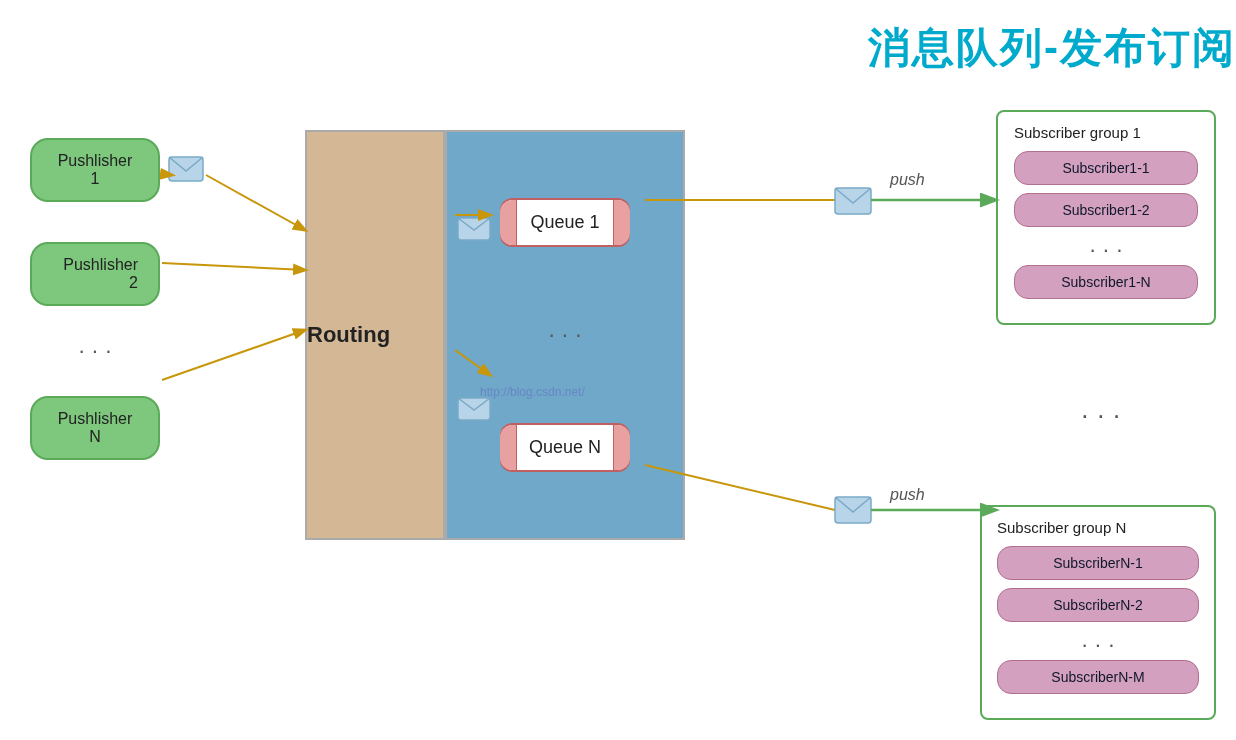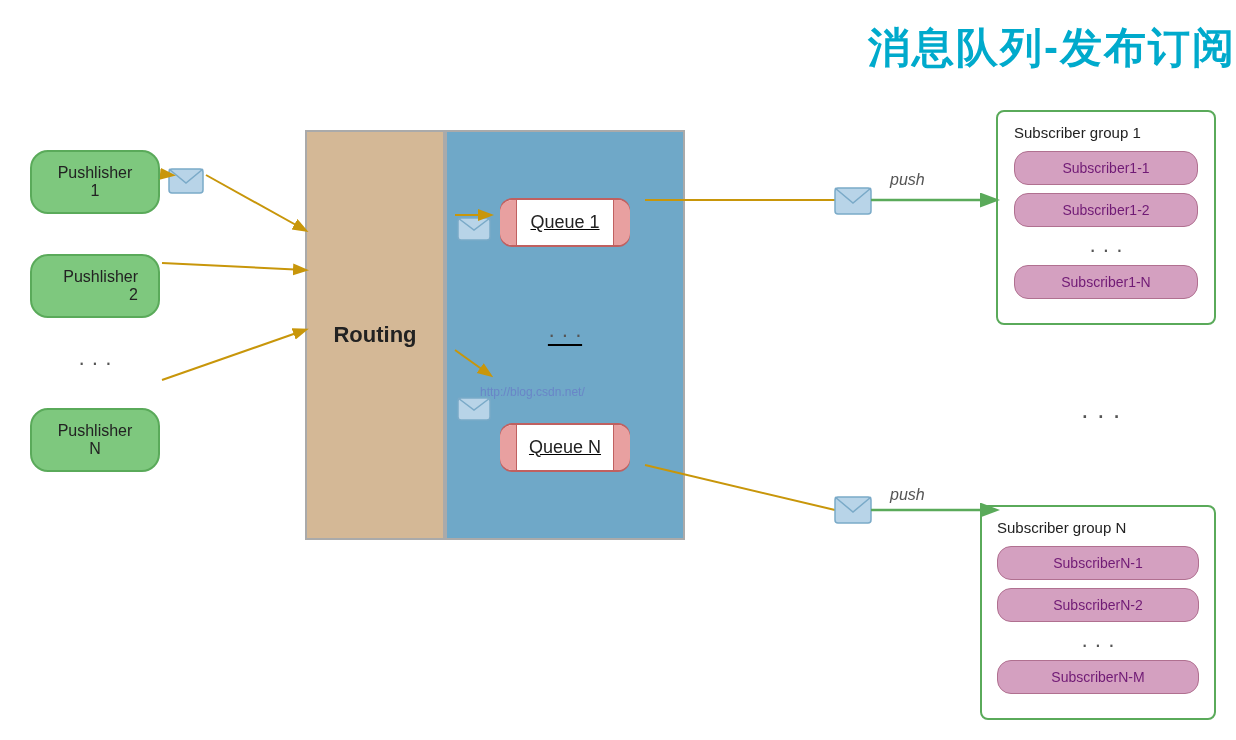--- a/index.html
+++ b/index.html
@@ -26,21 +26,21 @@
       top: 90px;
       left: 0;
       width: 1236px;
       height: 640px;
     }
 
     
     .publisher-group {
       position: absolute;
       left: 30px;
-      top: 60px;
+      top: 48px;
       display: flex;
       flex-direction: column;
       gap: 30px;
     }
 
     .publisher-box {
       background: #7ec87e;
       border: 2px solid #5aaa5a;
       border-radius: 18px;
       padding: 12px 20px;
@@ -70,21 +70,21 @@
     .routing-left {
       position: absolute;
       left: 0;
       top: 0;
       width: 140px;
       height: 410px;
       background: #d4b896;
       border: 2px solid #aaa;
       display: flex;
       align-items: center;
-      justify-content: center;
+      justify-content: flex-start;
     }
 
     .routing-label {
       font-size: 22px;
       font-weight: bold;
       color: #222;
     }
 
     .routing-right {
       position: absolute;
@@ -92,21 +92,20 @@
       top: 0;
       width: 240px;
       height: 410px;
       background: #6fa8c8;
       border: 2px solid #aaa;
       display: flex;
       flex-direction: column;
       align-items: center;
       justify-content: space-around;
       padding: 30px 20px;
-      text-decoration: underline;
     }
 
     .queue-box {
       background: white;
       border: 2px solid #c06060;
       border-radius: 12px;
       padding: 12px 25px;
       font-size: 18px;
       color: #222;
       width: 130px;
@@ -169,21 +168,21 @@
       font-weight: normal;
     }
 
     .subscriber-item {
       background: #d4a0c0;
       border: 1.5px solid #b07090;
       border-radius: 14px;
       padding: 8px 10px;
       text-align: center;
       font-size: 14px;
-      color: #701a75;
+      color: #0f172a;
       margin-bottom: 8px;
     }
 
     .subscriber-item:last-child {
       margin-bottom: 12px;
     }
 
     
     .arrows-svg {
       position: absolute;

